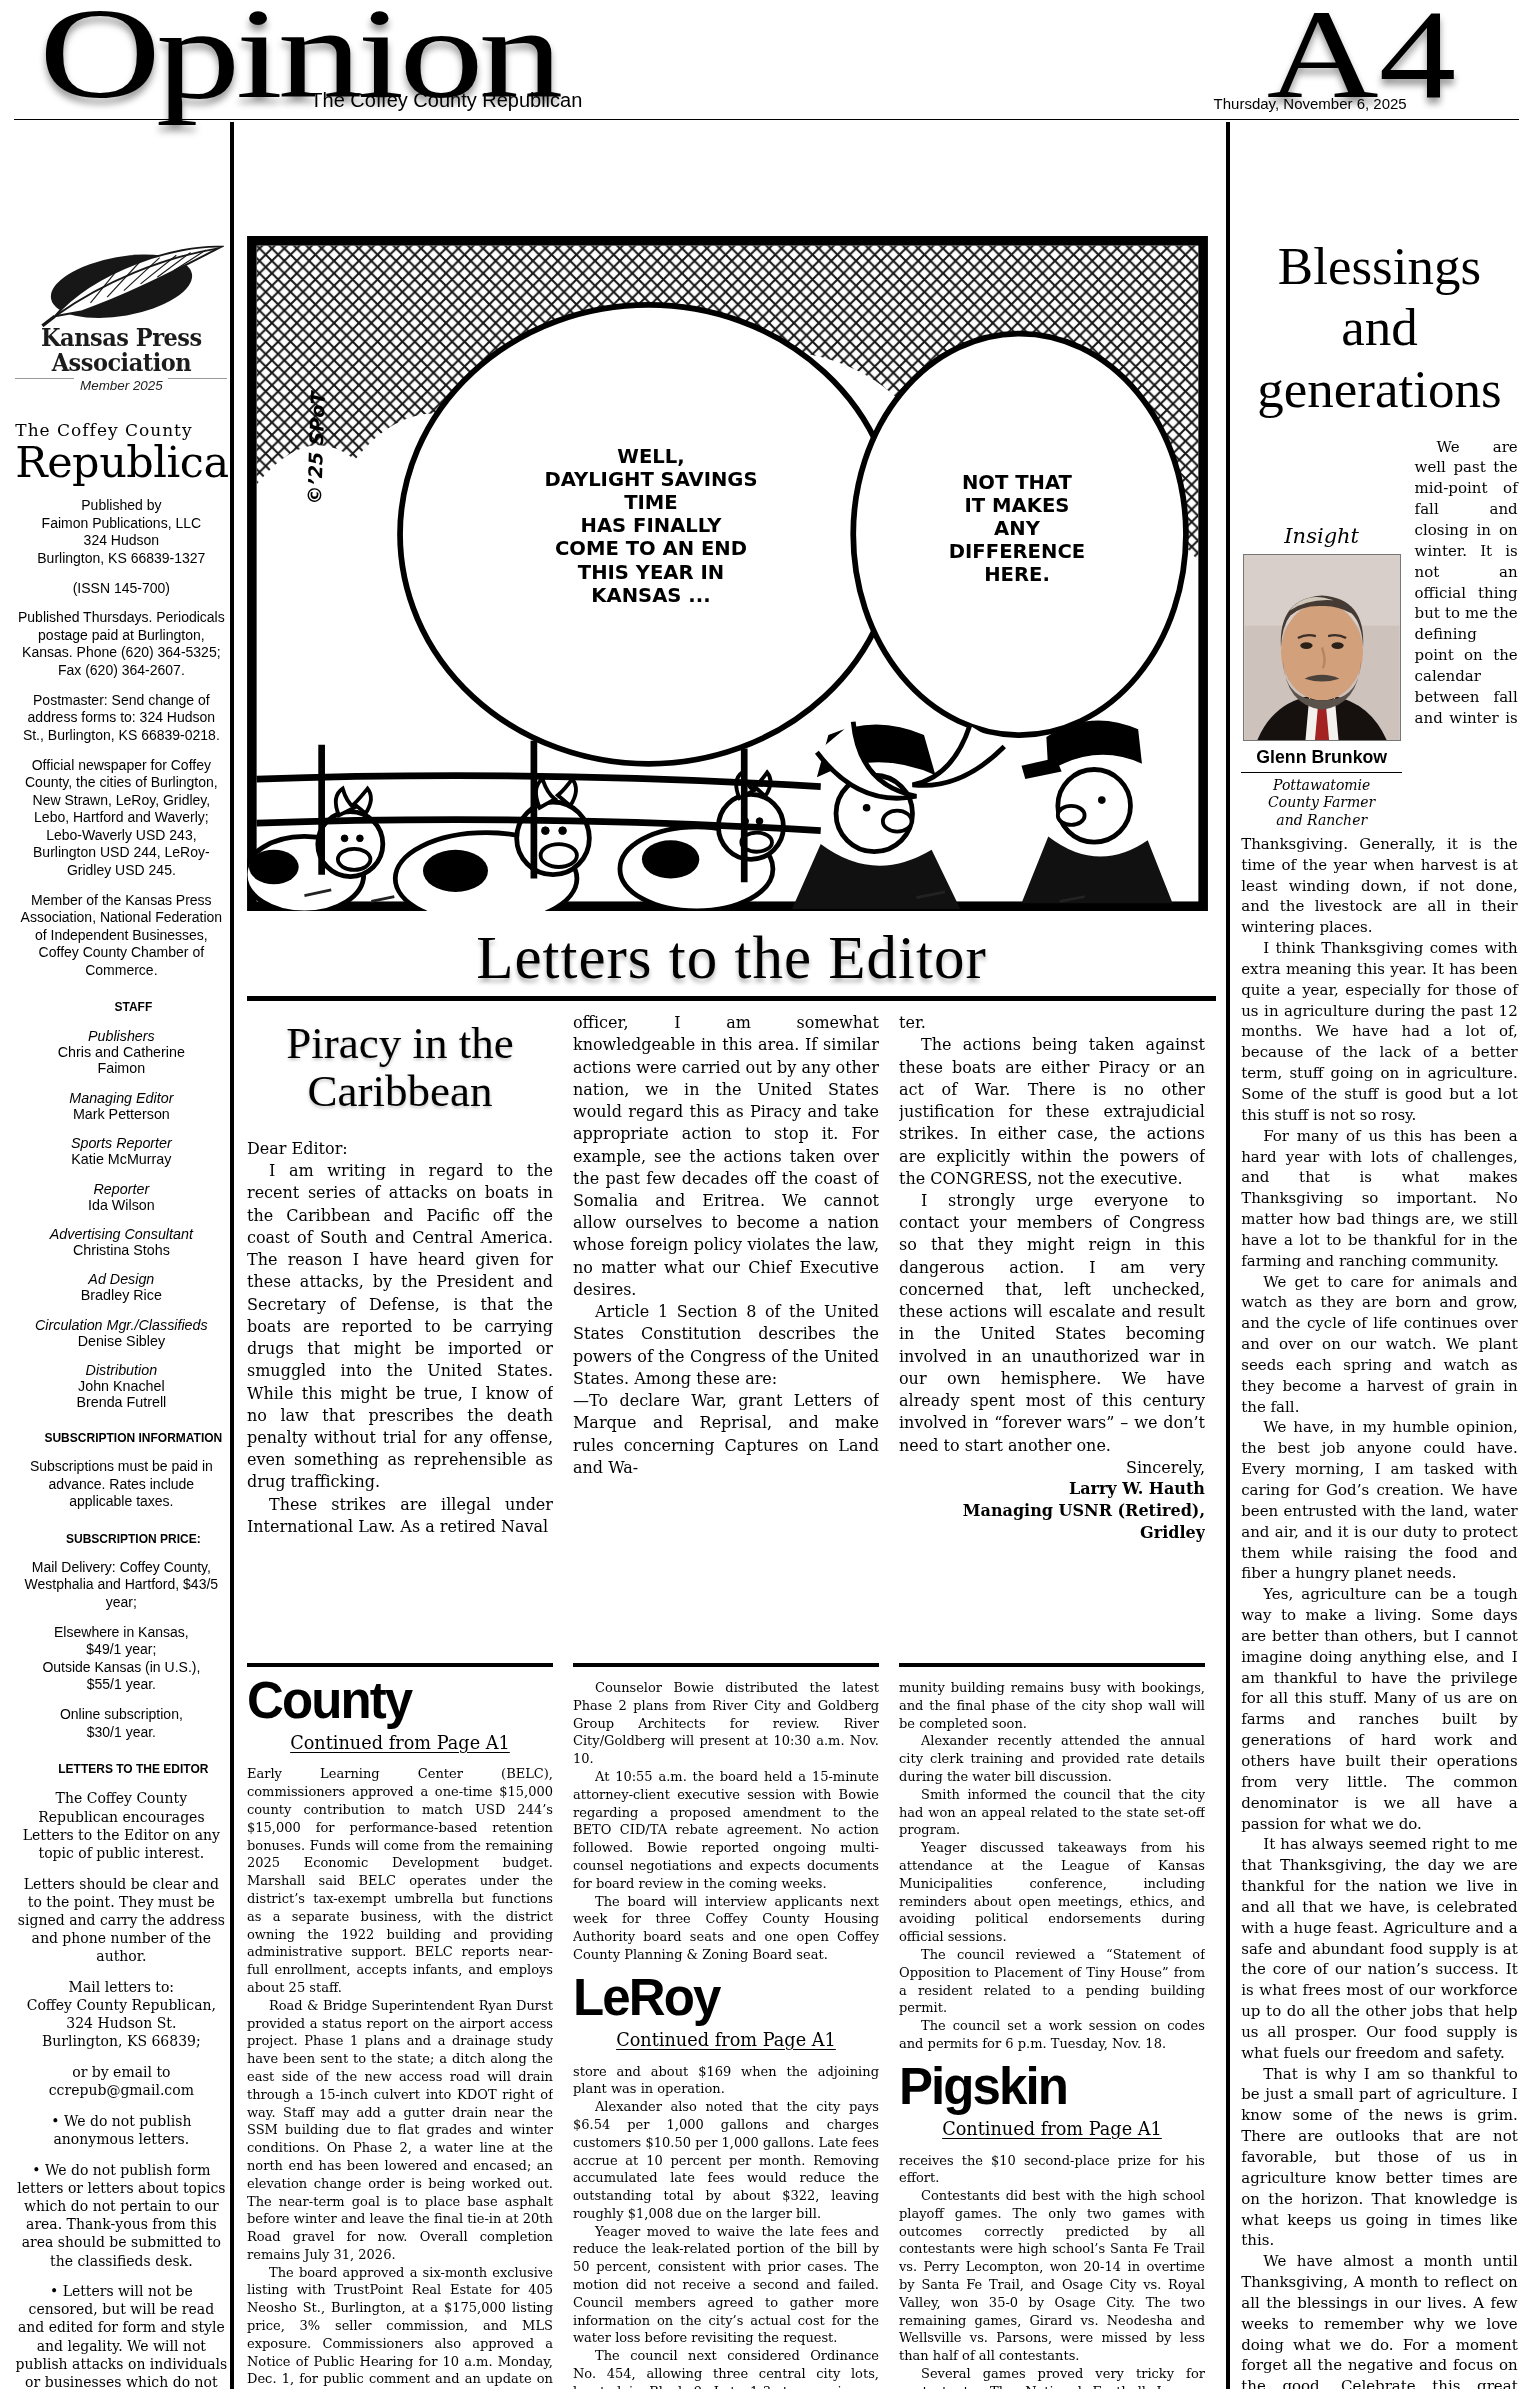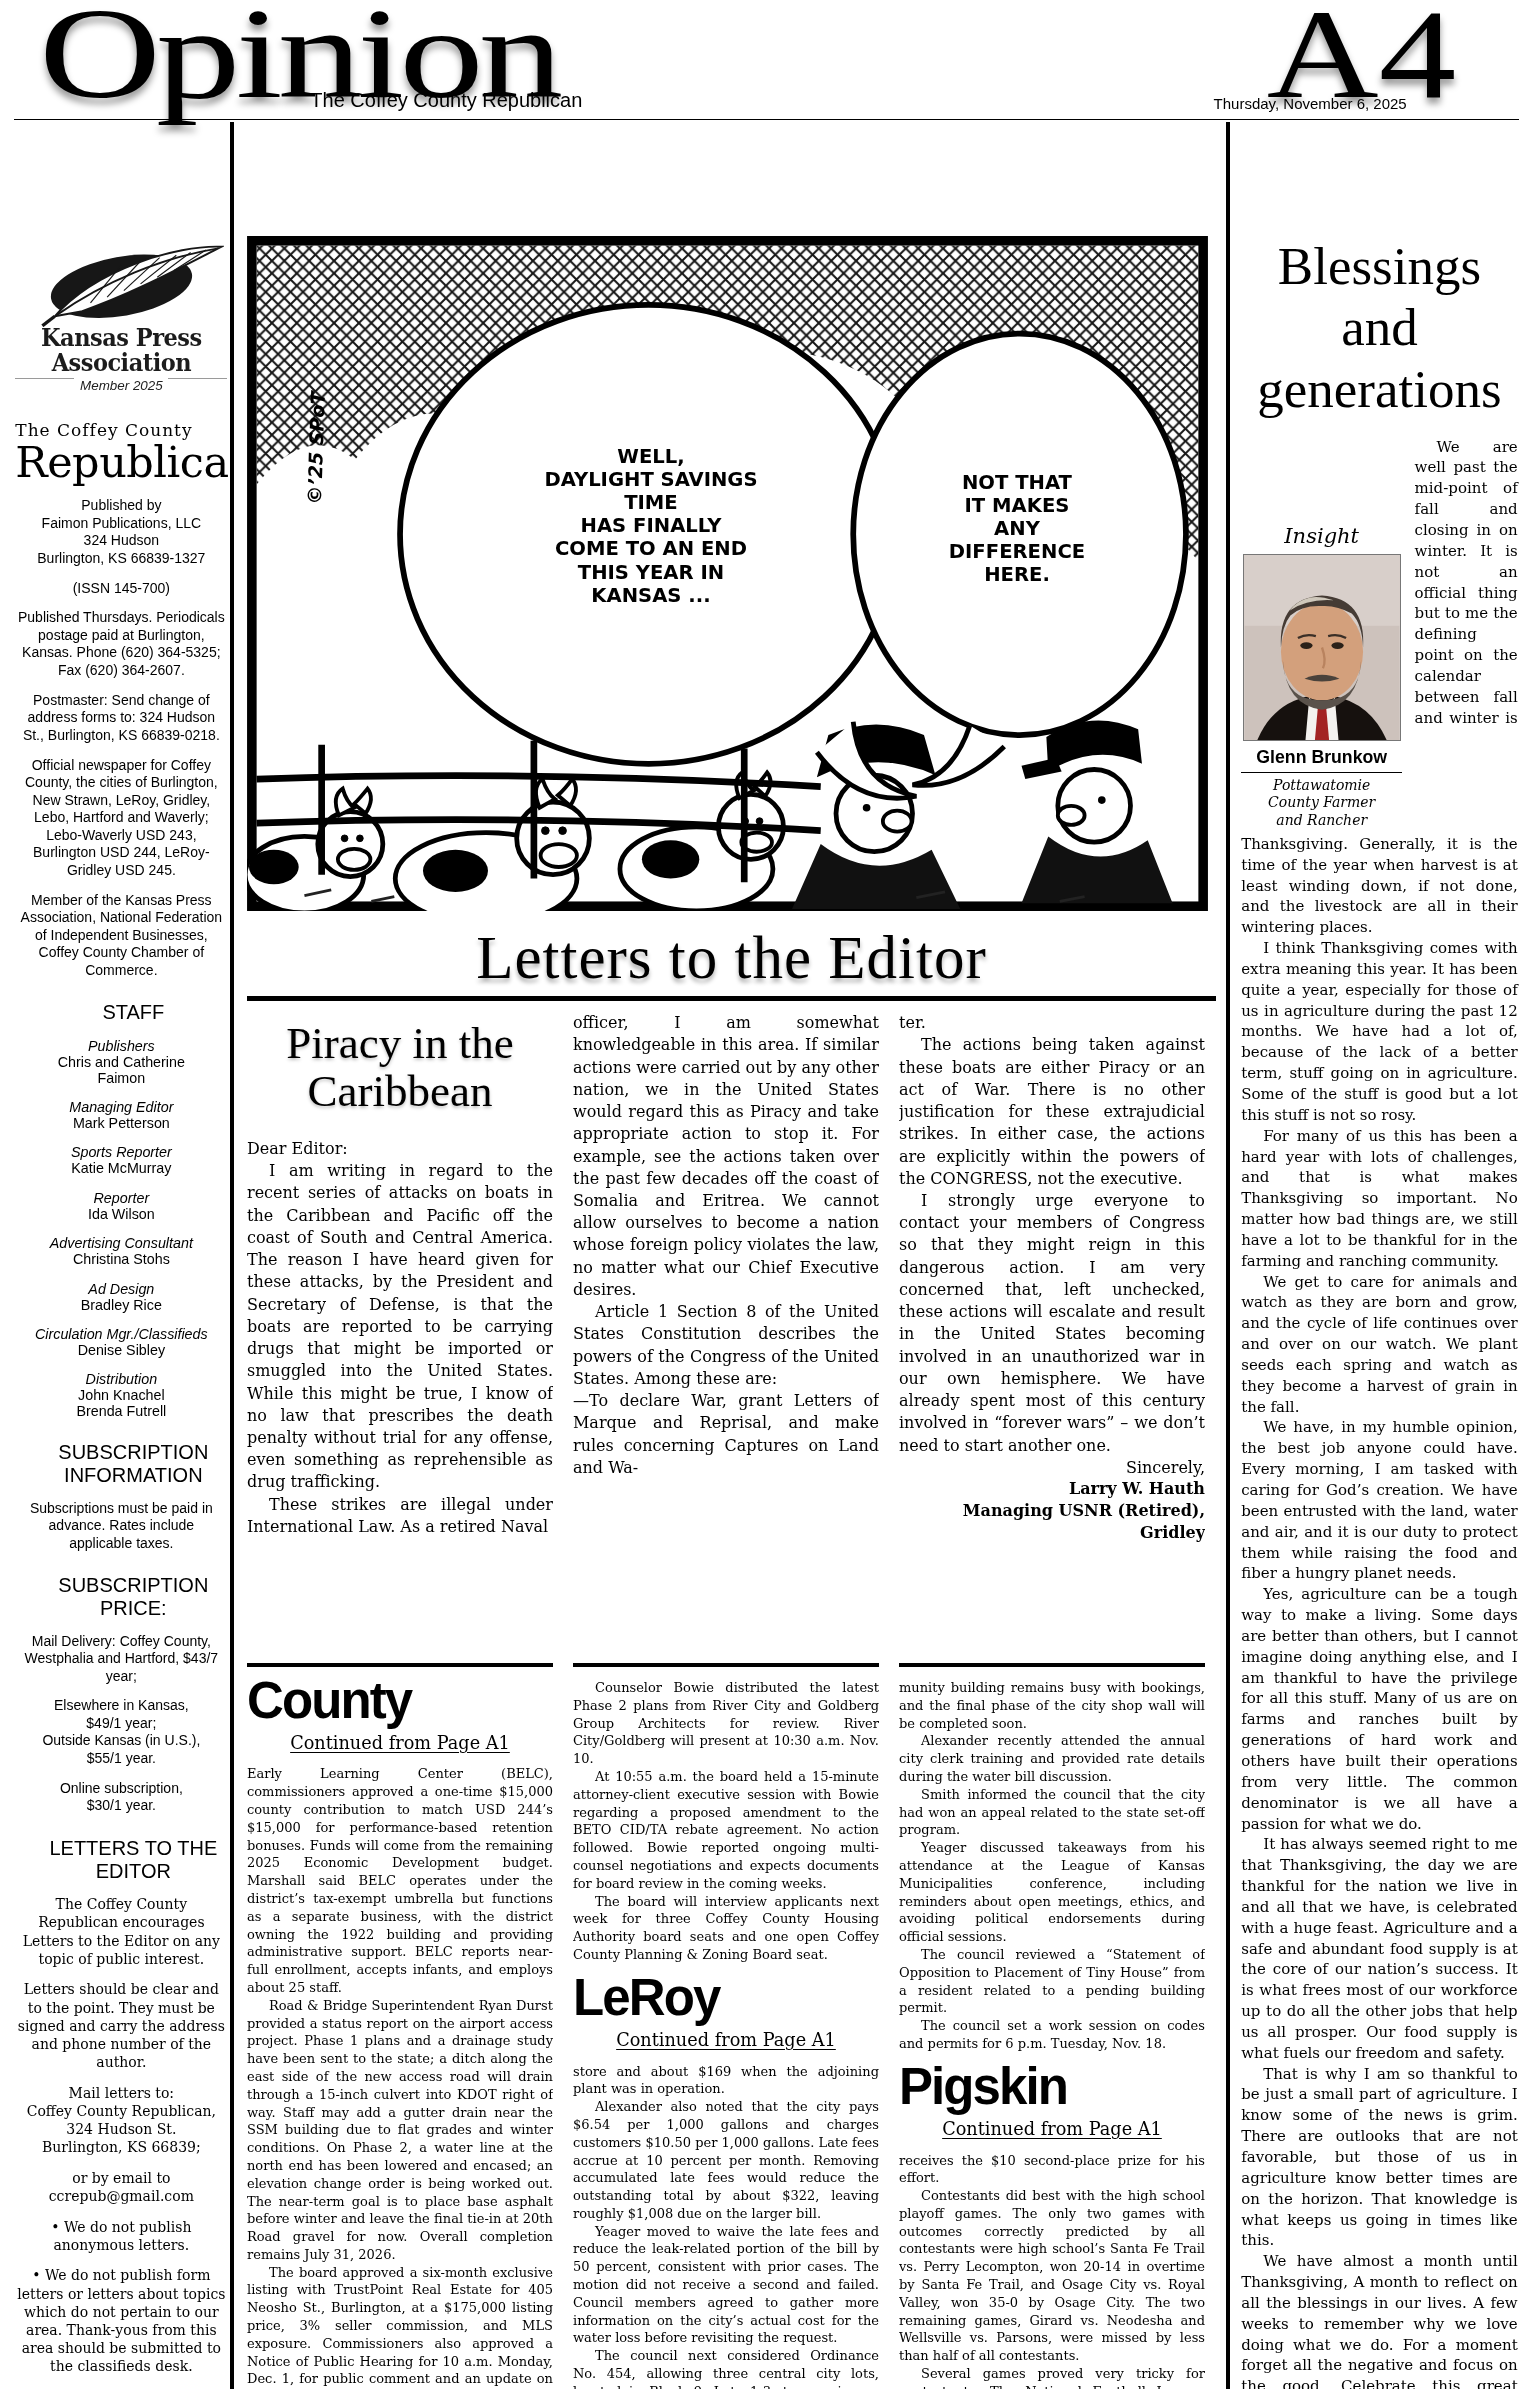--- a/index.html
+++ b/index.html
@@ -30,21 +30,21 @@
               letter-spacing:-0.5px; color:#1c1c1c; transform:scaleY(1.08); }
   .kpa-member { display:flex; align-items:flex-start; gap:5.7px; margin-top:4.8px; }
   .kpa-member .rule { flex:1; height:1.4px; background:#9a9a9a; }
   .kpa-member .txt { font-family:"Liberation Sans", sans-serif; font-style:italic; font-size:13.4px; color:#222; }
   .mast { margin-top:27px; text-align:left; }
   .mast-kicker { font-family:"DejaVu Serif", serif; font-size:17px; letter-spacing:1px; }
   .mast-title  { font-family:"DejaVu Serif", serif; font-size:43px; letter-spacing:-0.5px; line-height:1.05; text-align:center; }
   .sidebar p { margin-top:12.4px; white-space:pre-line; }
   .sb-sans { font-family:"Liberation Sans", sans-serif; font-size:14px; line-height:1.25; }
   .sb-serif { font-family:"DejaVu Serif", serif; font-size:14px; line-height:1.3; }
-  .sb-head { font-family:"Liberation Sans", sans-serif; font-weight:normal; font-size:20px; line-height:1.15; margin-top:22px;margin-left:24px; }
+  .sb-head { font-family:"Liberation Sans", sans-serif; font-weight:bold; font-size:12px; line-height:1.15; margin-top:22px;margin-left:24px; }
   .staff-entry { margin-top:13.4px; }
   .staff-role { font-family:"Liberation Sans", sans-serif; font-style:italic; font-size:14.3px; }
   .staff-names { font-family:"Liberation Sans", sans-serif; font-size:14.3px; white-space:pre-line; }
 
   
   .center { flex:1; padding:114px 10.5px 0 13.4px; overflow:hidden; }
   .cartoon { position:relative; width:961px; height:675px; }
   .cartoon svg { position:absolute; inset:0; }
   .bubble { position:absolute; text-align:center; font-family:"DejaVu Sans", sans-serif; font-weight:bold;
             font-size:19.6px; line-height:1.18; white-space:pre-line; }
@@ -186,21 +186,21 @@
       </div>
 
       <div class="subinfo">
         <div class="sb-head">SUBSCRIPTION INFORMATION</div>
         <p class="sb-sans">Subscriptions must be paid in advance. Rates include applicable taxes.</p>
       </div>
 
       <div class="subprice">
         <div class="sb-head">SUBSCRIPTION PRICE:</div>
         <div>
-            <p class="sb-sans">Mail Delivery: Coffey County, Westphalia and Hartford, $43/7 year;</p>
+            <p class="sb-sans">Mail Delivery: Coffey County, Westphalia and Hartford, $43/5 year;</p>
             <p class="sb-sans">Elsewhere in Kansas,
 $49/1 year;
 Outside Kansas (in U.S.),
 $55/1 year.</p>
             <p class="sb-sans">Online subscription,
 $30/1 year.</p>
           </div>
       </div>
 
       <div class="policy">

